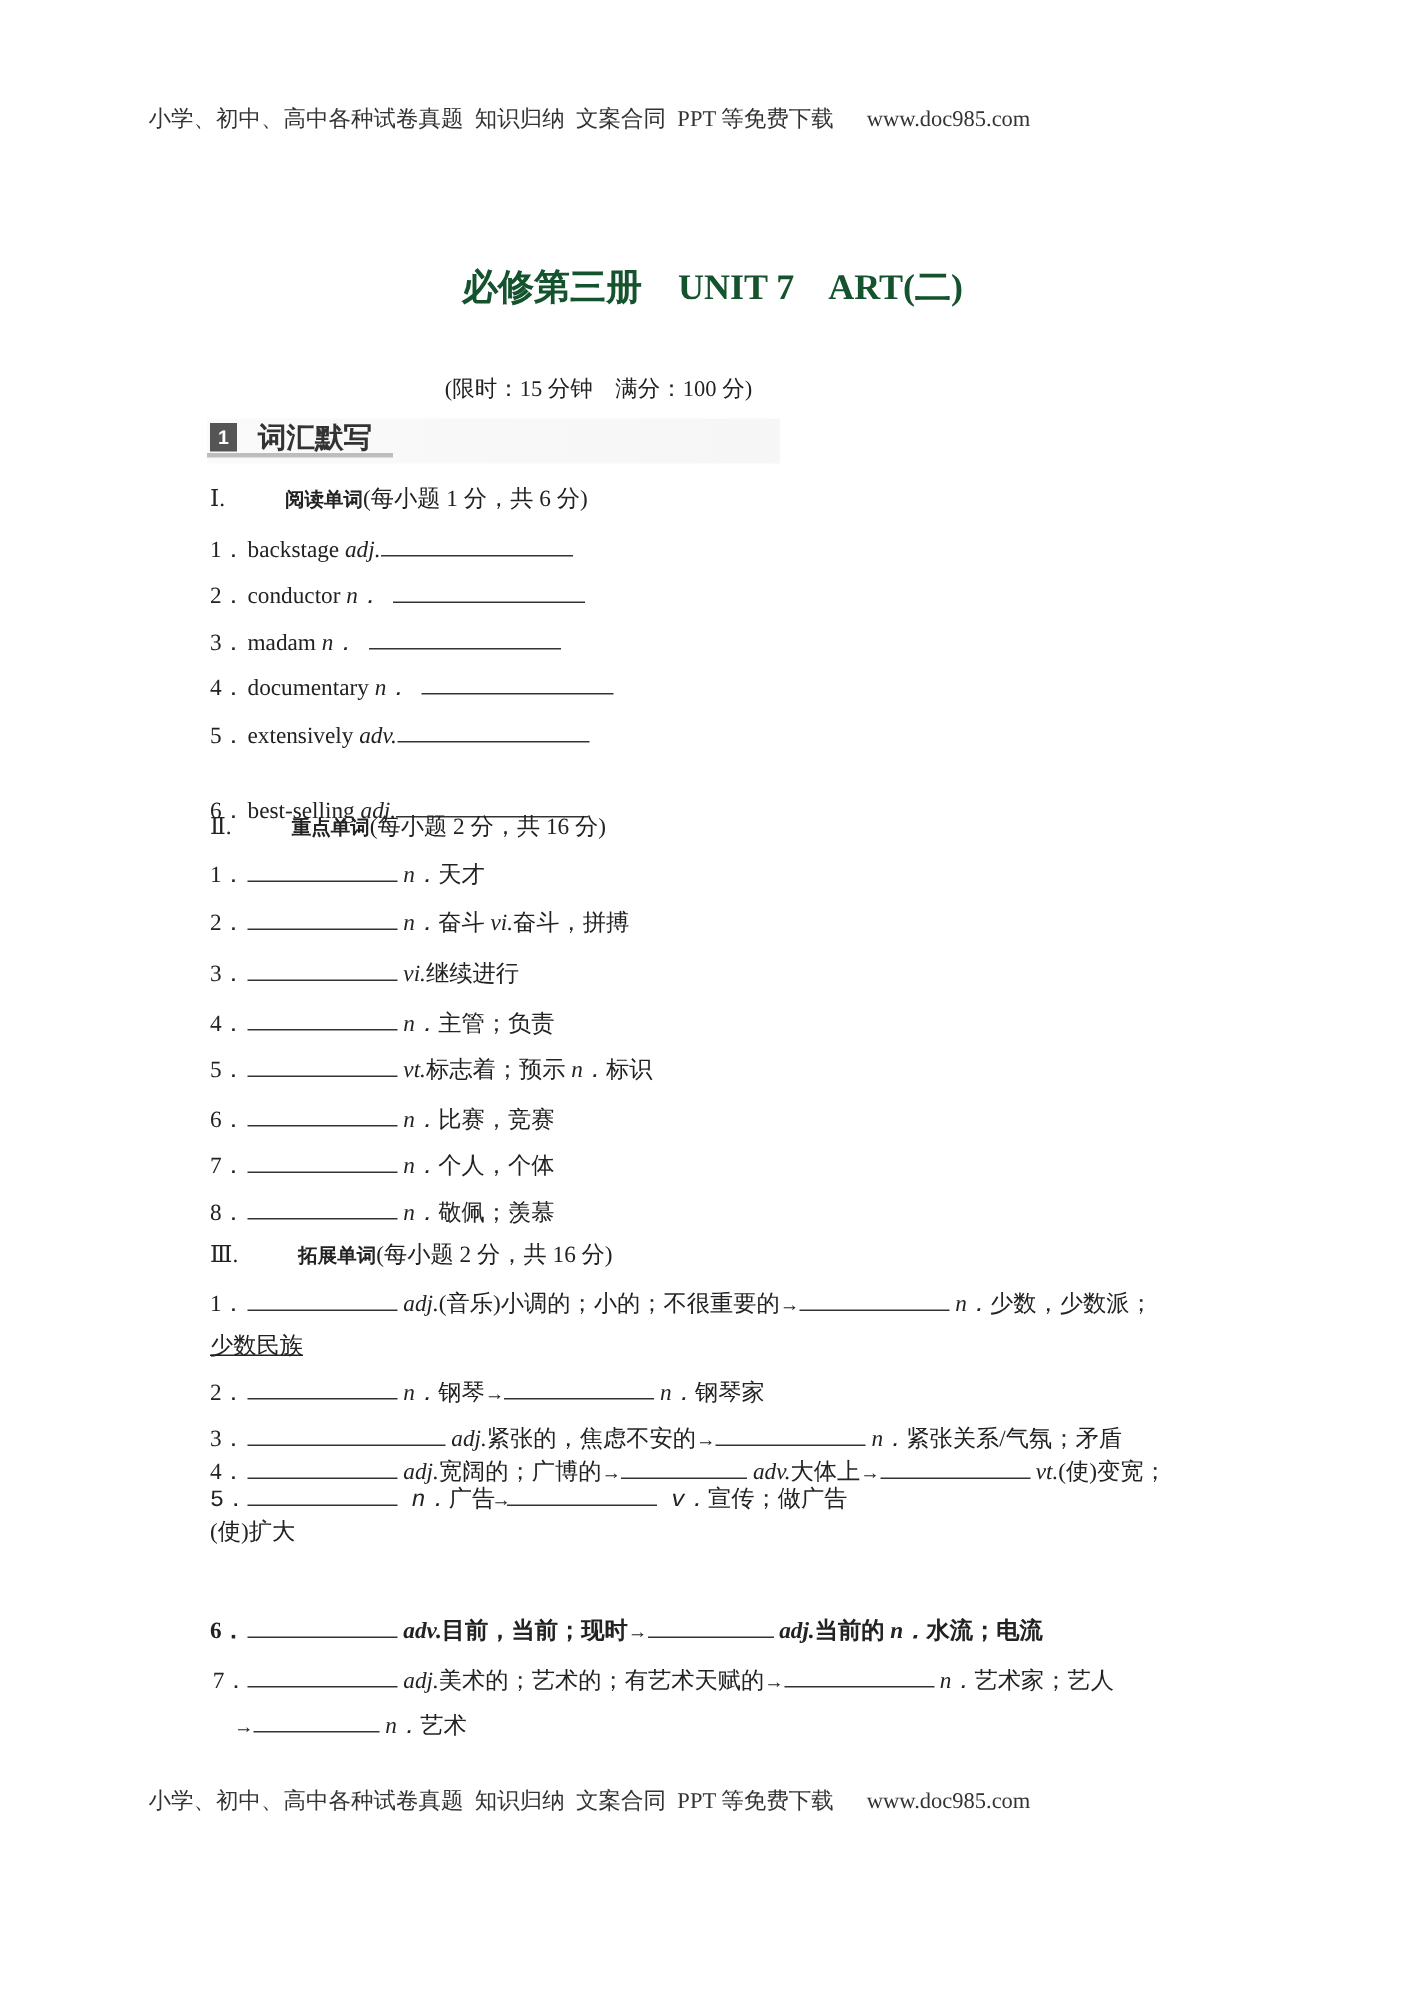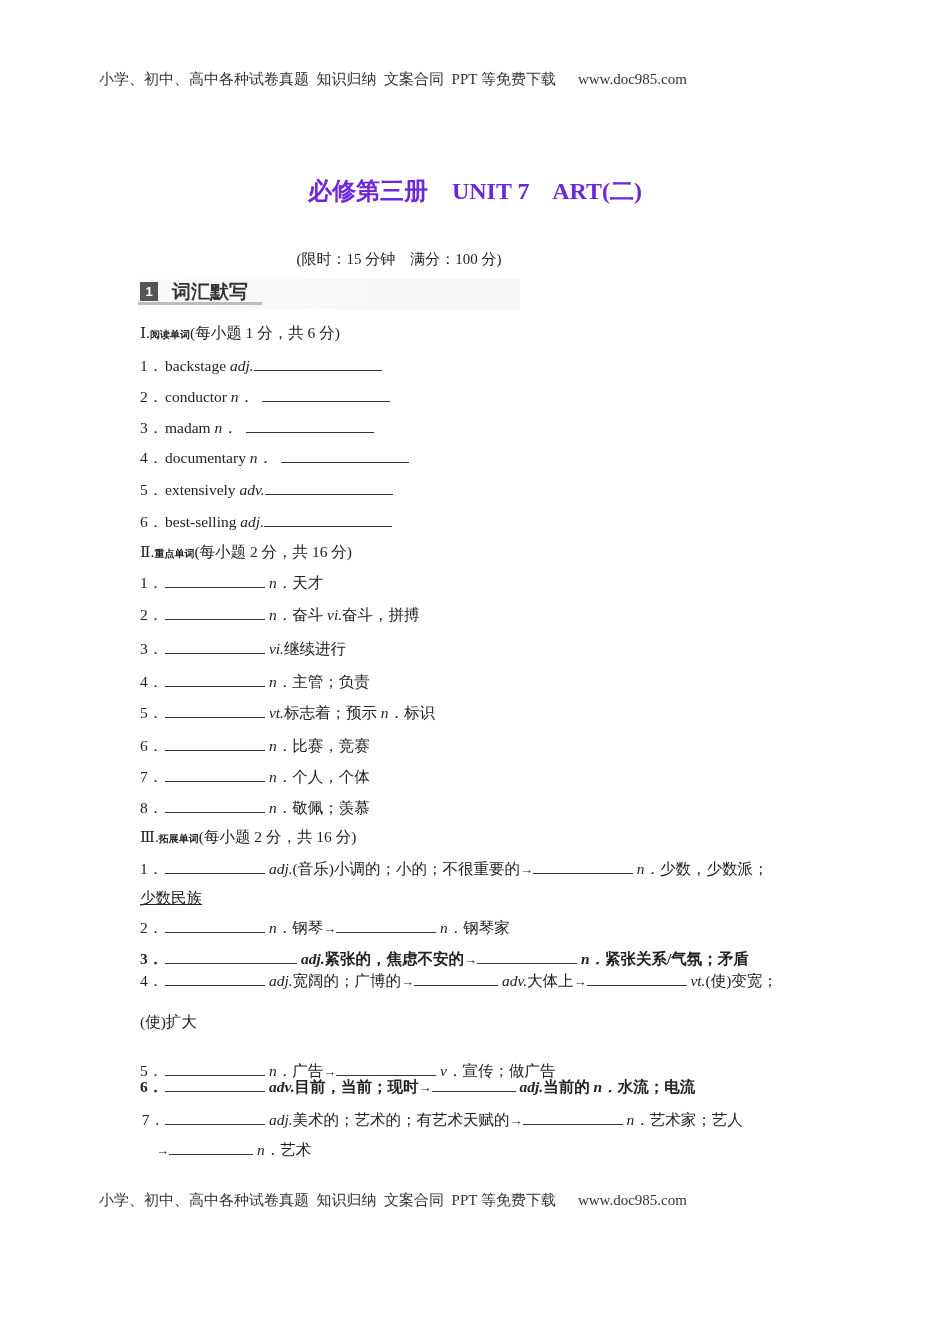--- a/index.html
+++ b/index.html
@@ -1,32 +1,32 @@
 <!DOCTYPE html>
 <html><head>
 <meta charset="utf-8">
 <style>
   html, body { margin: 0; padding: 0; background: #ffffff; }
   body { width: 950px; height: 1344px; position: relative; overflow: hidden;
          font-family: "Liberation Serif", "DejaVu Serif", serif; color: #222; }
   .hdr { position: absolute; left: 0; width: 786px; text-align: center; font-size: 15px; color: #333; white-space: pre; }
   .hdr .site { margin-left: 22px; }
   .title { position: absolute; top: 175px; left: 0; width: 950px; text-align: center;
-           font-size: 24px; font-weight: bold; color: #6d28d9; white-space: pre; }
+           font-size: 24px; font-weight: bold; color: #14532d; white-space: pre; }
   .subtitle { position: absolute; top: 250px; left: 0; width: 798px; text-align: center; font-size: 15px; white-space: pre; }
   .section-banner { position: absolute; top: 279px; left: 138px; width: 382px; height: 30px;
                     background: linear-gradient(to right, #fafafa, #f6f6f6); }
   .section-banner .num { position: absolute; left: 2px; top: 3px; width: 18px; height: 19px;
                          background: #555; color: #fff; font: bold 13px "Liberation Sans", sans-serif;
                          text-align: center; line-height: 19px; }
   .section-banner .name { position: absolute; left: 34px; top: 0px; font: bold 19px "DejaVu Sans", sans-serif; color: #333; }
   .section-banner .uline { position: absolute; left: 0; top: 23px; width: 124px; height: 3px; background: #bdbdbd; }
   .line { position: absolute; left: 140px; font-size: 15.5px; white-space: nowrap; line-height: 20px; }
   .part-head { font-size: 15.5px; }
-  .part-head .bold { font-family: "DejaVu Sans", sans-serif; font-weight: bold; font-size: 10px; }
+  .part-head .bold { font-family: "DejaVu Sans", sans-serif; font-weight: bold; font-size: 13px; margin-left: 40px; }
   .idx { display: inline-block; width: 25px; }
   .it { font-style: italic; }
   .blank { display: inline-block; border-bottom: 1px solid #333; height: 15px; vertical-align: baseline; }
   .b128 { width: 128px; } .b100 { width: 100px; } .b132 { width: 132px; } .b84 { width: 84px; }
   .arrow { font-size: 13px; }
 </style>
 </head>
 <body>
 
 <div class="hdr" style="top:70px;"><span>小学、初中、高中各种试卷真题  知识归纳  文案合同  PPT 等免费下载</span><span class="site">www.doc985.com</span></div>
@@ -40,45 +40,45 @@
   <span class="uline"></span>
 </div>
 
 <div class="line part-head" style="top:323px;"><span>Ⅰ.</span><span class="bold">阅读单词</span><span>(每小题 1 分，共 6 分)</span></div>
 
 <div class="line" style="top:355px;"><span class="idx">1．</span><span>backstage </span><span class="it">adj.</span><span class="blank b128"></span></div>
 <div class="line" style="top:386px;font-family:Liberation Serif, serif;"><span class="idx">2．</span><span>conductor </span><span class="it">n．</span>&nbsp;&nbsp;<span class="blank b128"></span></div>
 <div class="line" style="top:417px;"><span class="idx">3．</span><span>madam </span><span class="it">n．</span>&nbsp;&nbsp;<span class="blank b128"></span></div>
 <div class="line" style="top:447px;"><span class="idx">4．</span><span>documentary </span><span class="it">n．</span>&nbsp;&nbsp;<span class="blank b128"></span></div>
 <div class="line" style="top:479px;"><span class="idx">5．</span><span>extensively </span><span class="it">adv.</span><span class="blank b128"></span></div>
-<div class="line" style="top:511px;"><span class="idx">6．</span><span>best-selling </span><span class="it">adj.</span><span class="blank b128"></span></div>
+<div class="line" style="top:529px;"><span class="idx">6．</span><span>best-selling </span><span class="it">adj.</span><span class="blank b128"></span></div>
 
 <div class="line part-head" style="top:542px;"><span>Ⅱ.</span><span class="bold">重点单词</span><span>(每小题 2 分，共 16 分)</span></div>
 
 <div class="line" style="top:572px;"><span class="idx">1．</span><span class="blank b100"></span>&nbsp;<span class="it">n．</span><span>天才</span></div>
 <div class="line" style="top:604px;"><span class="idx">2．</span><span class="blank b100"></span>&nbsp;<span class="it">n．</span><span>奋斗  </span><span class="it">vi.</span><span>奋斗，拼搏</span></div>
 <div class="line" style="top:638px;"><span class="idx">3．</span><span class="blank b100"></span>&nbsp;<span class="it">vi.</span><span>继续进行</span></div>
 <div class="line" style="top:671px;"><span class="idx">4．</span><span class="blank b100"></span>&nbsp;<span class="it">n．</span><span>主管；负责</span></div>
 <div class="line" style="top:702px;"><span class="idx">5．</span><span class="blank b100"></span>&nbsp;<span class="it">vt.</span><span>标志着；预示  </span><span class="it">n．</span><span>标识</span></div>
 <div class="line" style="top:735px;"><span class="idx">6．</span><span class="blank b100"></span>&nbsp;<span class="it">n．</span><span>比赛，竞赛</span></div>
 <div class="line" style="top:766px;"><span class="idx">7．</span><span class="blank b100"></span>&nbsp;<span class="it">n．</span><span>个人，个体</span></div>
 <div class="line" style="top:797px;"><span class="idx">8．</span><span class="blank b100"></span>&nbsp;<span class="it">n．</span><span>敬佩；羡慕</span></div>
 
 <div class="line part-head" style="top:827px;"><span>Ⅲ.</span><span class="bold">拓展单词</span><span>(每小题 2 分，共 16 分)</span></div>
 
 <div class="line" style="top:858px;"><span class="idx">1．</span><span class="blank b100"></span>&nbsp;<span class="it">adj.</span><span>(音乐)小调的；小的；不很重要的</span><span class="arrow">→</span><span class="blank b100"></span>&nbsp;<span class="it">n．</span><span>少数，少数派；</span></div>
 <div class="line" style="top:888px;text-decoration:underline;">少数民族</div>
 
 <div class="line" style="top:917px;"><span class="idx">2．</span><span class="blank b100"></span>&nbsp;<span class="it">n．</span><span>钢琴</span><span class="arrow">→</span><span class="blank b100"></span>&nbsp;<span class="it">n．</span><span>钢琴家</span></div>
 
-<div class="line" style="top:948px;font-weight:bold;"><span class="idx">3．</span><span class="blank b132"></span>&nbsp;<span class="it">adj.</span><span>紧张的，焦虑不安的</span><span class="arrow">→</span><span class="blank b100"></span>&nbsp;<span class="it">n．</span><span>紧张关系/气氛；矛盾</span></div>
+<div class="line" style="top:948px;"><span class="idx">3．</span><span class="blank b132"></span>&nbsp;<span class="it">adj.</span><span>紧张的，焦虑不安的</span><span class="arrow">→</span><span class="blank b100"></span>&nbsp;<span class="it">n．</span><span>紧张关系/气氛；矛盾</span></div>
 
 <div class="line" style="top:970px;"><span class="idx">4．</span><span class="blank b100"></span>&nbsp;<span class="it">adj.</span><span>宽阔的；广博的</span><span class="arrow">→</span><span class="blank b84"></span>&nbsp;<span class="it">adv.</span><span>大体上</span><span class="arrow">→</span><span class="blank b100"></span>&nbsp;<span class="it">vt.</span><span>(使)变宽；</span></div>
 <div class="line" style="top:1012px;">(使)扩大</div>
 
-<div class="line" style="top:1060px;"><span class="idx">5．</span><span class="blank b100"></span>&nbsp;<span class="it">n．</span><span>广告</span><span class="arrow">→</span><span class="blank b100"></span>&nbsp;<span class="it">v．</span><span>宣传；做广告</span></div>
+<div class="line" style="top:988px;font-family:Liberation Mono, monospace;"><span class="idx">5．</span><span class="blank b100"></span>&nbsp;<span class="it">n．</span><span>广告</span><span class="arrow">→</span><span class="blank b100"></span>&nbsp;<span class="it">v．</span><span>宣传；做广告</span></div>
 
 <div class="line" style="top:1076px;font-weight:bold;"><span class="idx">6．</span><span class="blank b100"></span>&nbsp;<span class="it">adv.</span><span>目前，当前；现时</span><span class="arrow">→</span><span class="blank b84"></span>&nbsp;<span class="it">adj.</span><span>当前的  </span><span class="it">n．</span><span>水流；电流</span></div>
 
 <div class="line" style="top:1109px;text-align:right;"><span class="idx">7．</span><span class="blank b100"></span>&nbsp;<span class="it">adj.</span><span>美术的；艺术的；有艺术天赋的</span><span class="arrow">→</span><span class="blank b100"></span>&nbsp;<span class="it">n．</span><span>艺术家；艺人</span></div>
 <div class="line" style="top:1139px;margin-left:16px;"><span class="arrow">→</span><span class="blank b84"></span>&nbsp;<span class="it">n．</span><span>艺术</span></div>
 
 <div class="hdr" style="top:1191px;"><span>小学、初中、高中各种试卷真题  知识归纳  文案合同  PPT 等免费下载</span><span class="site">www.doc985.com</span></div>
 
 </body></html>

